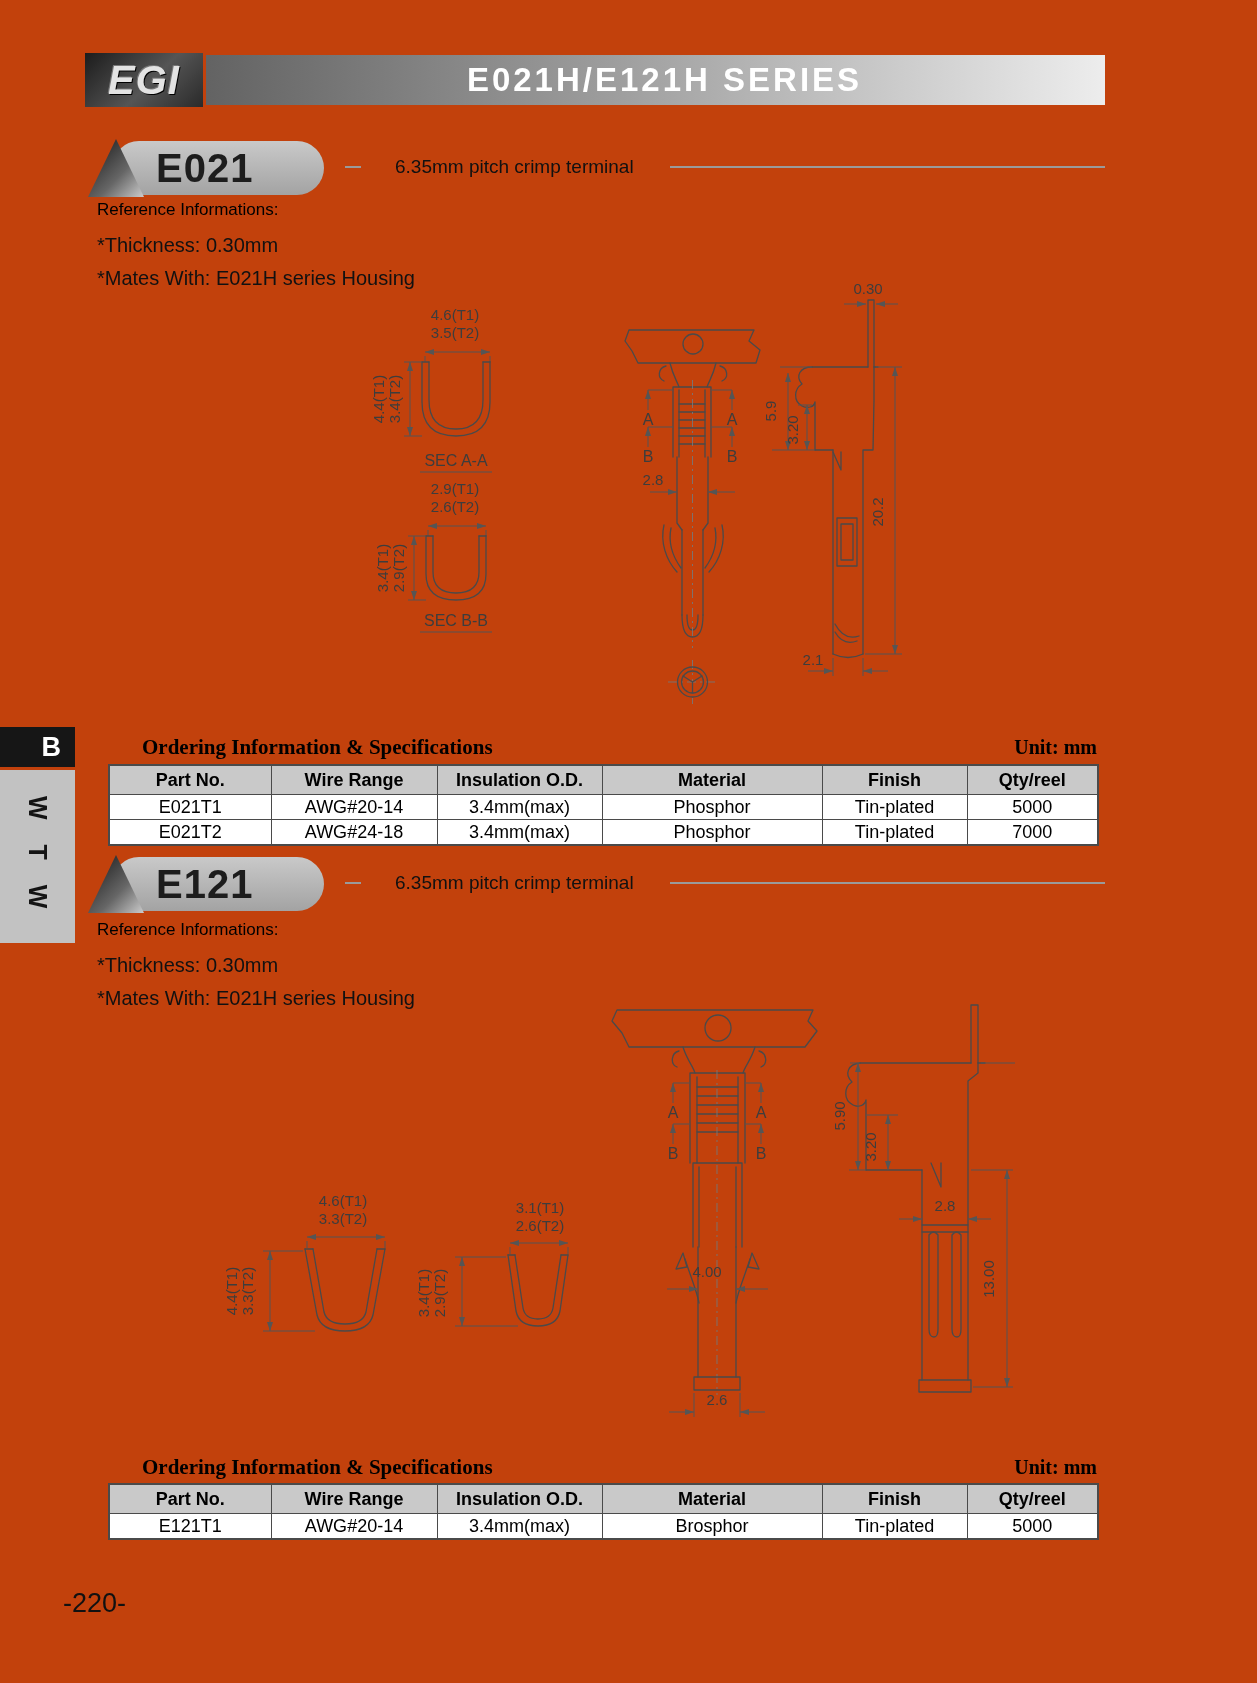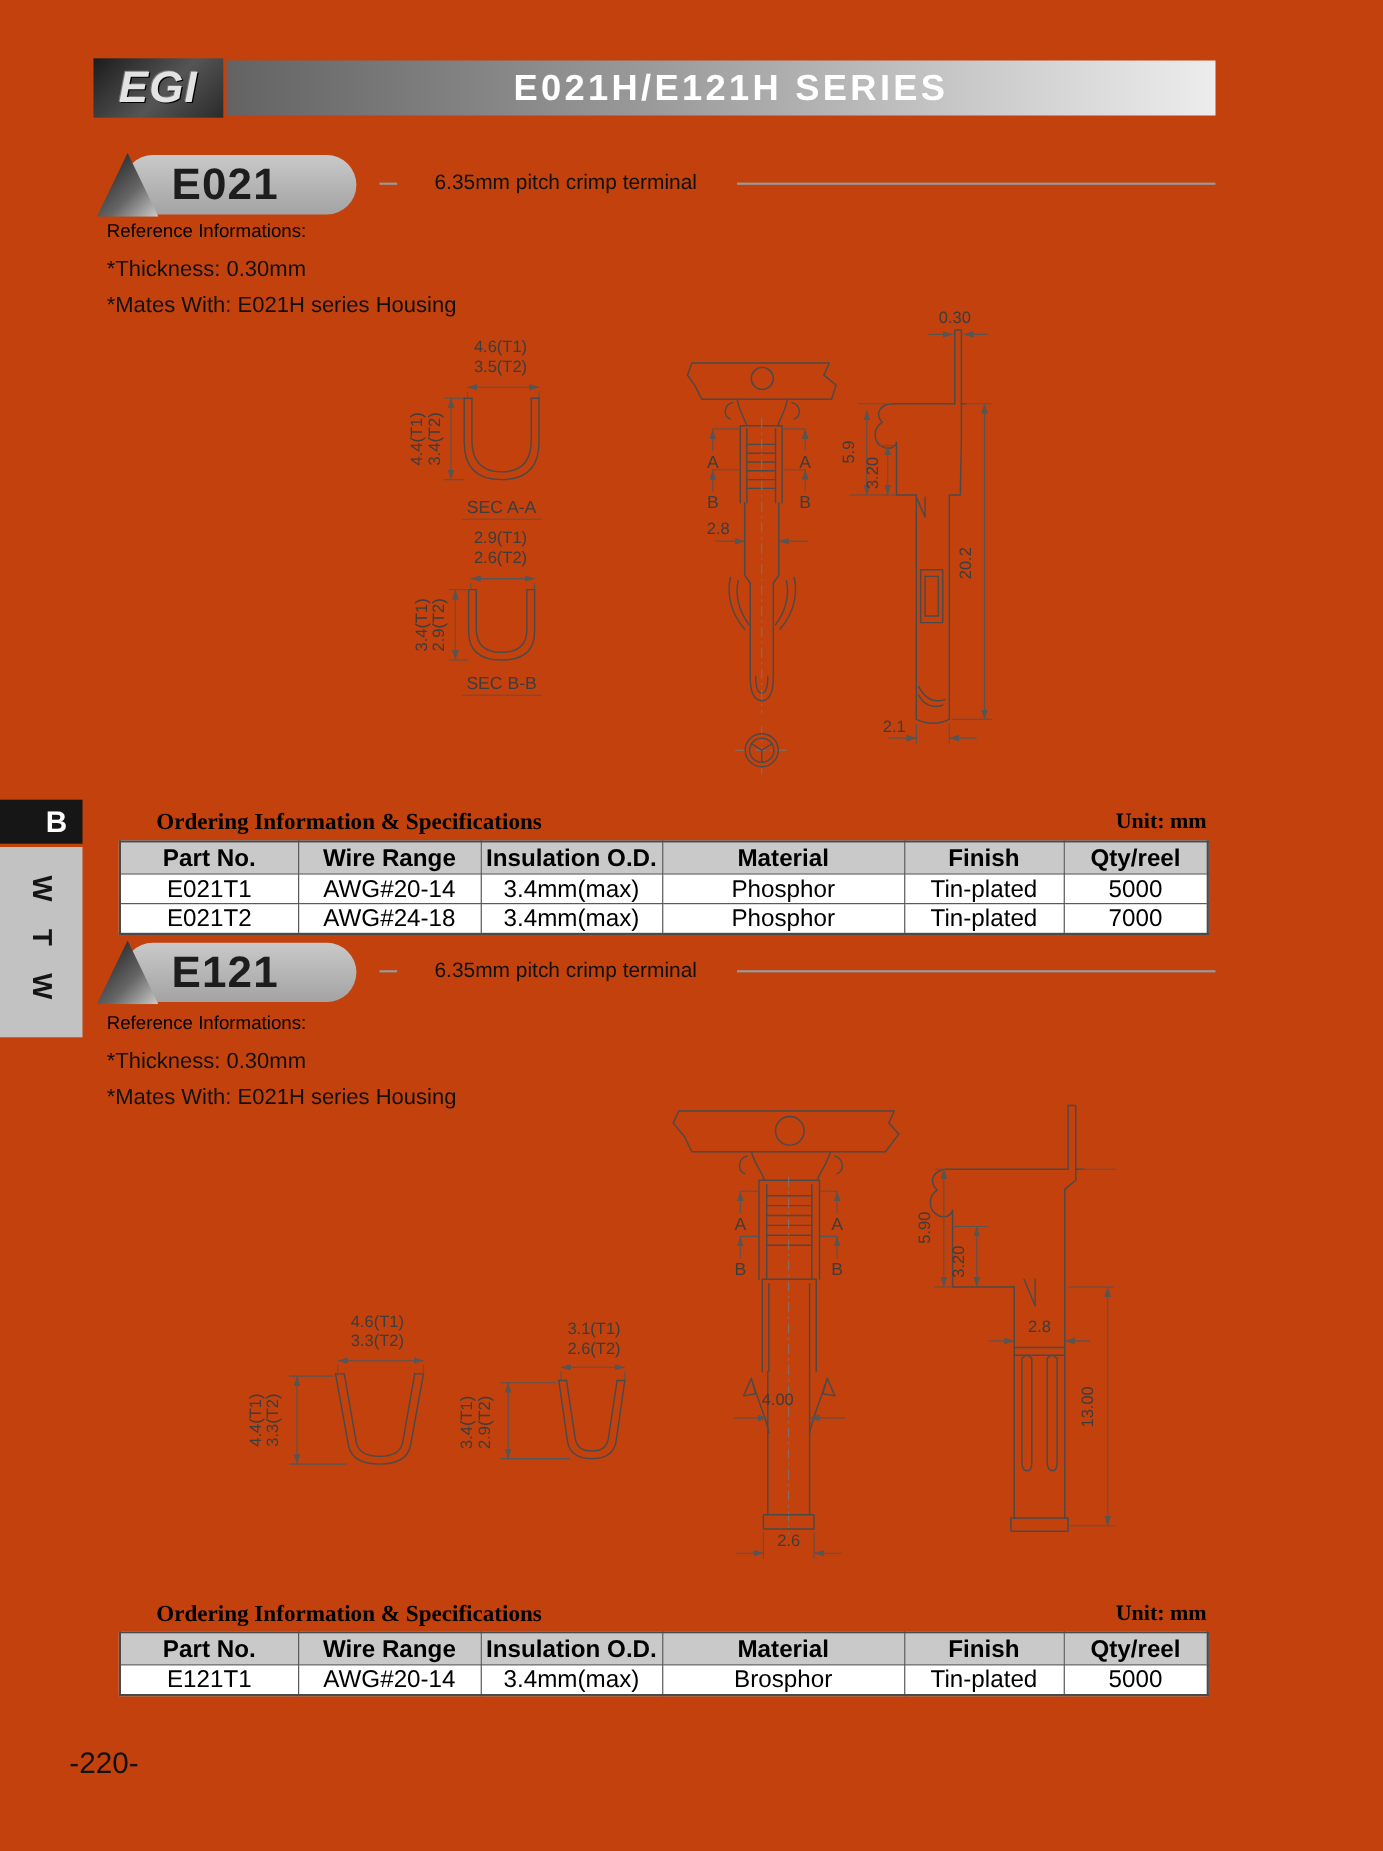--- a/index.html
+++ b/index.html
@@ -29,21 +29,21 @@
   .caption .ln.long{flex:1;margin-left:12px;}
   .caption .cap-text{font-size:19px;color:#111;white-space:nowrap;}
 
   .refhead{font-size:17px;font-weight:normal;color:#000;}
   .refline{font-size:20px;color:#111;}
 
   
   .spec-head{font-family:"Liberation Serif",serif;font-weight:bold;font-size:21px;color:#000;margin-left:30px;}
   .unit{font-family:"Liberation Serif",serif;font-weight:bold;font-size:20px;color:#000;text-align:right;}
   table.spec{border-collapse:collapse;table-layout:fixed;width:989px;background:#fff;}
-  table.spec th,table.spec td{border:1px solid #4a4a4a;text-align:center;font-size:22px;color:#000;
+  table.spec th,table.spec td{border:1px solid #4a4a4a;text-align:center;font-size:18px;color:#000;
         padding:0;height:24px;overflow:hidden;white-space:nowrap;margin-left:32px;}
   table.spec th{background:#c9c9c9;height:28px;font-weight:bold;}
   table.spec{border:2px solid #4a4a4a;}
 
   
   #sidetab{left:0;top:727px;width:75px;height:40px;background:#161616;display:flex;
         align-items:center;justify-content:flex-end;}
   #sidetab span{color:#fff;font-weight:bold;font-size:27px;margin-right:14px;}
   #sidebox{left:0;top:770px;width:75px;height:173px;background:#c2c2c2;display:flex;
         align-items:center;justify-content:center;}

